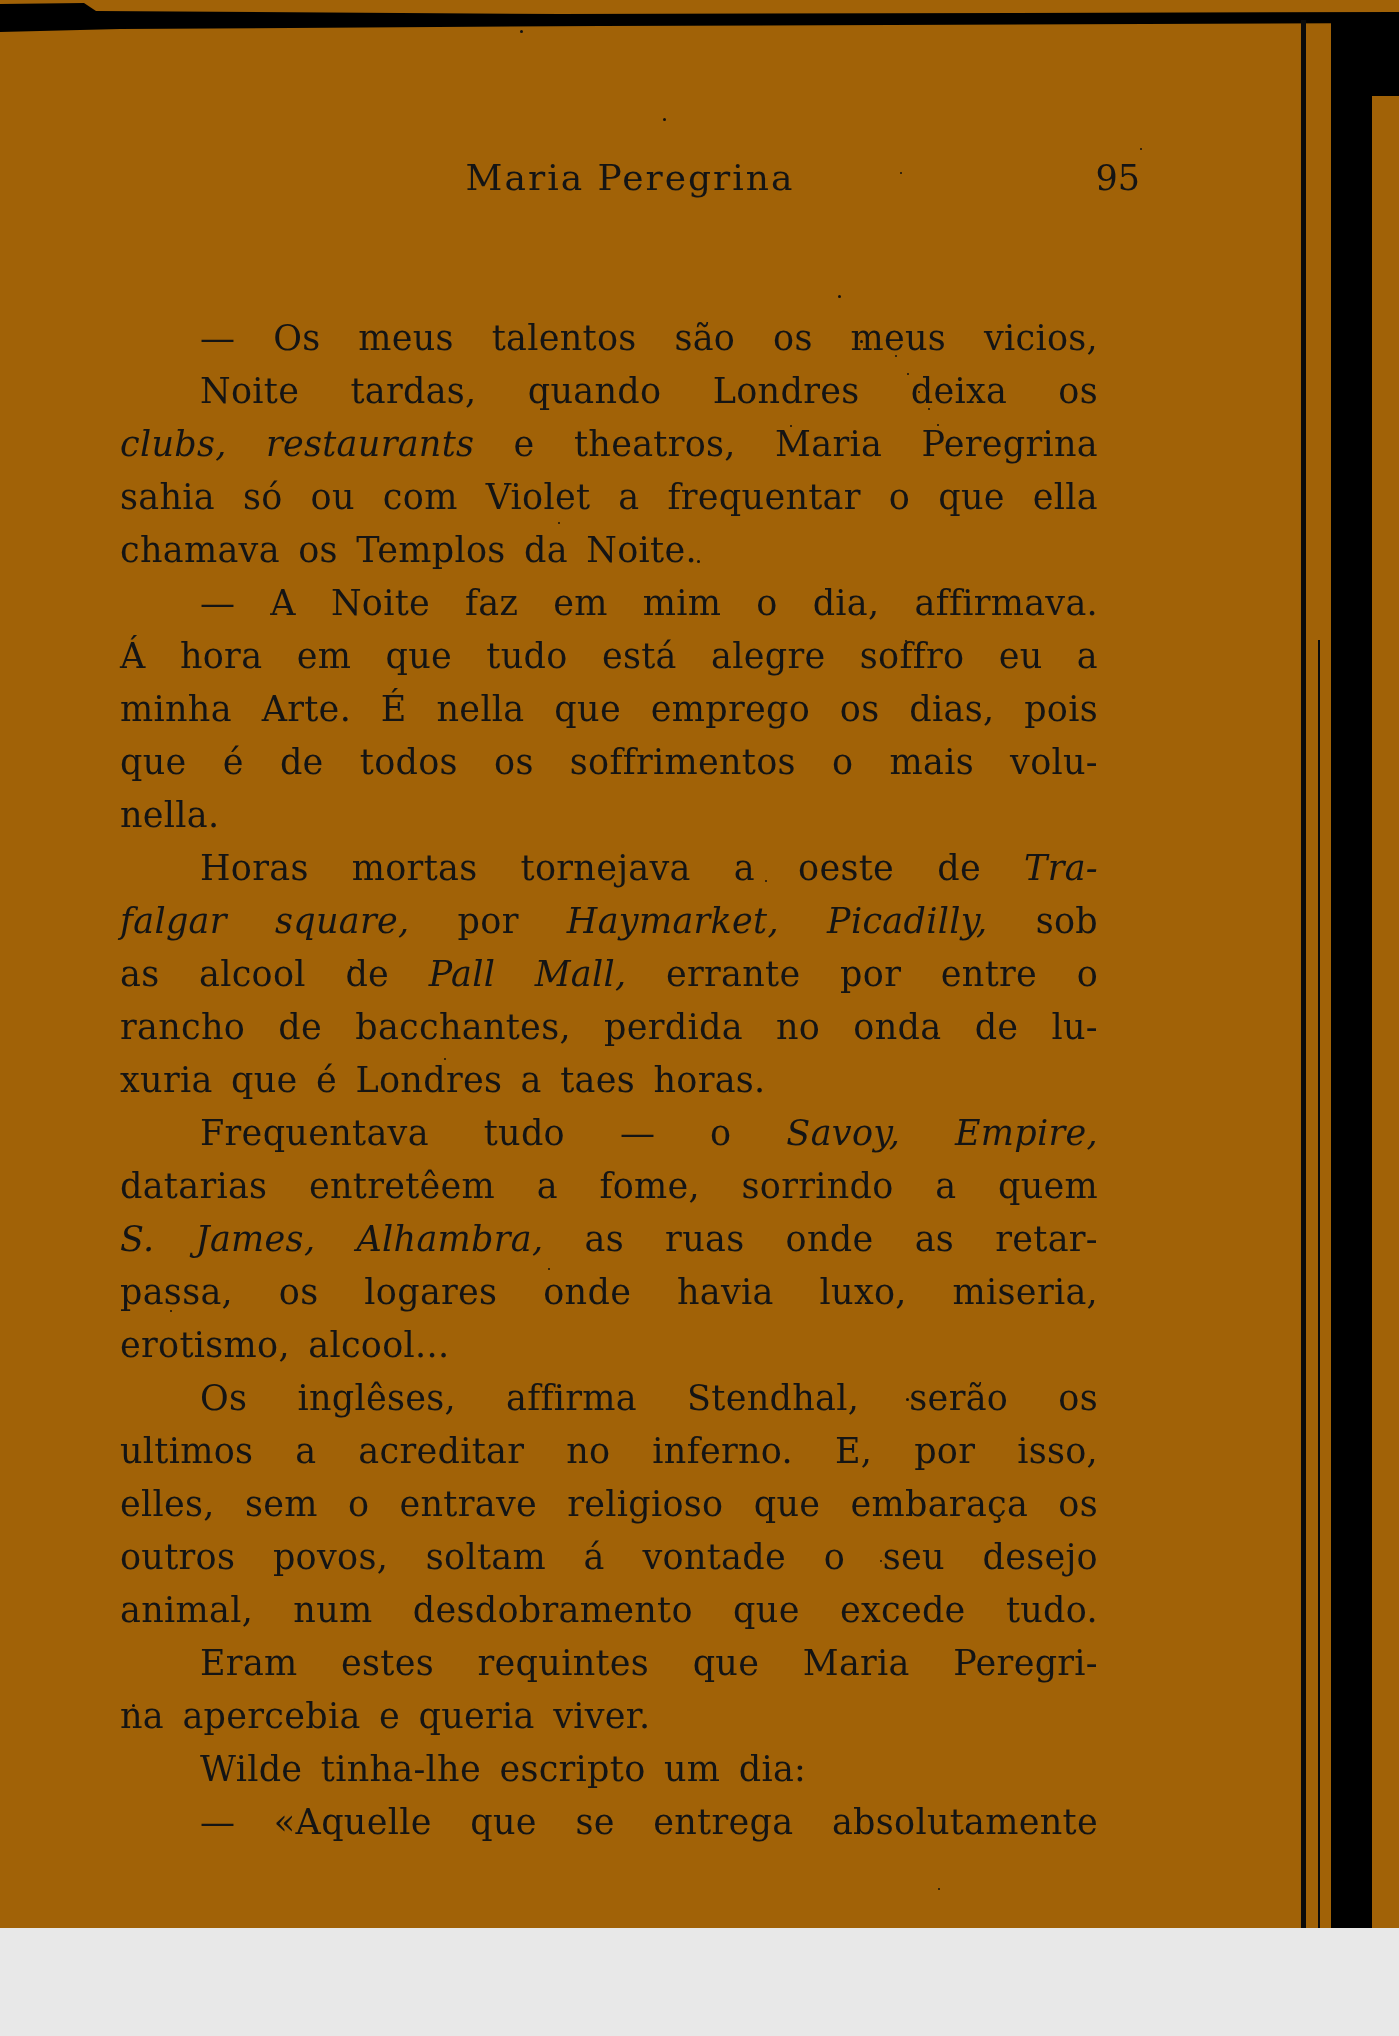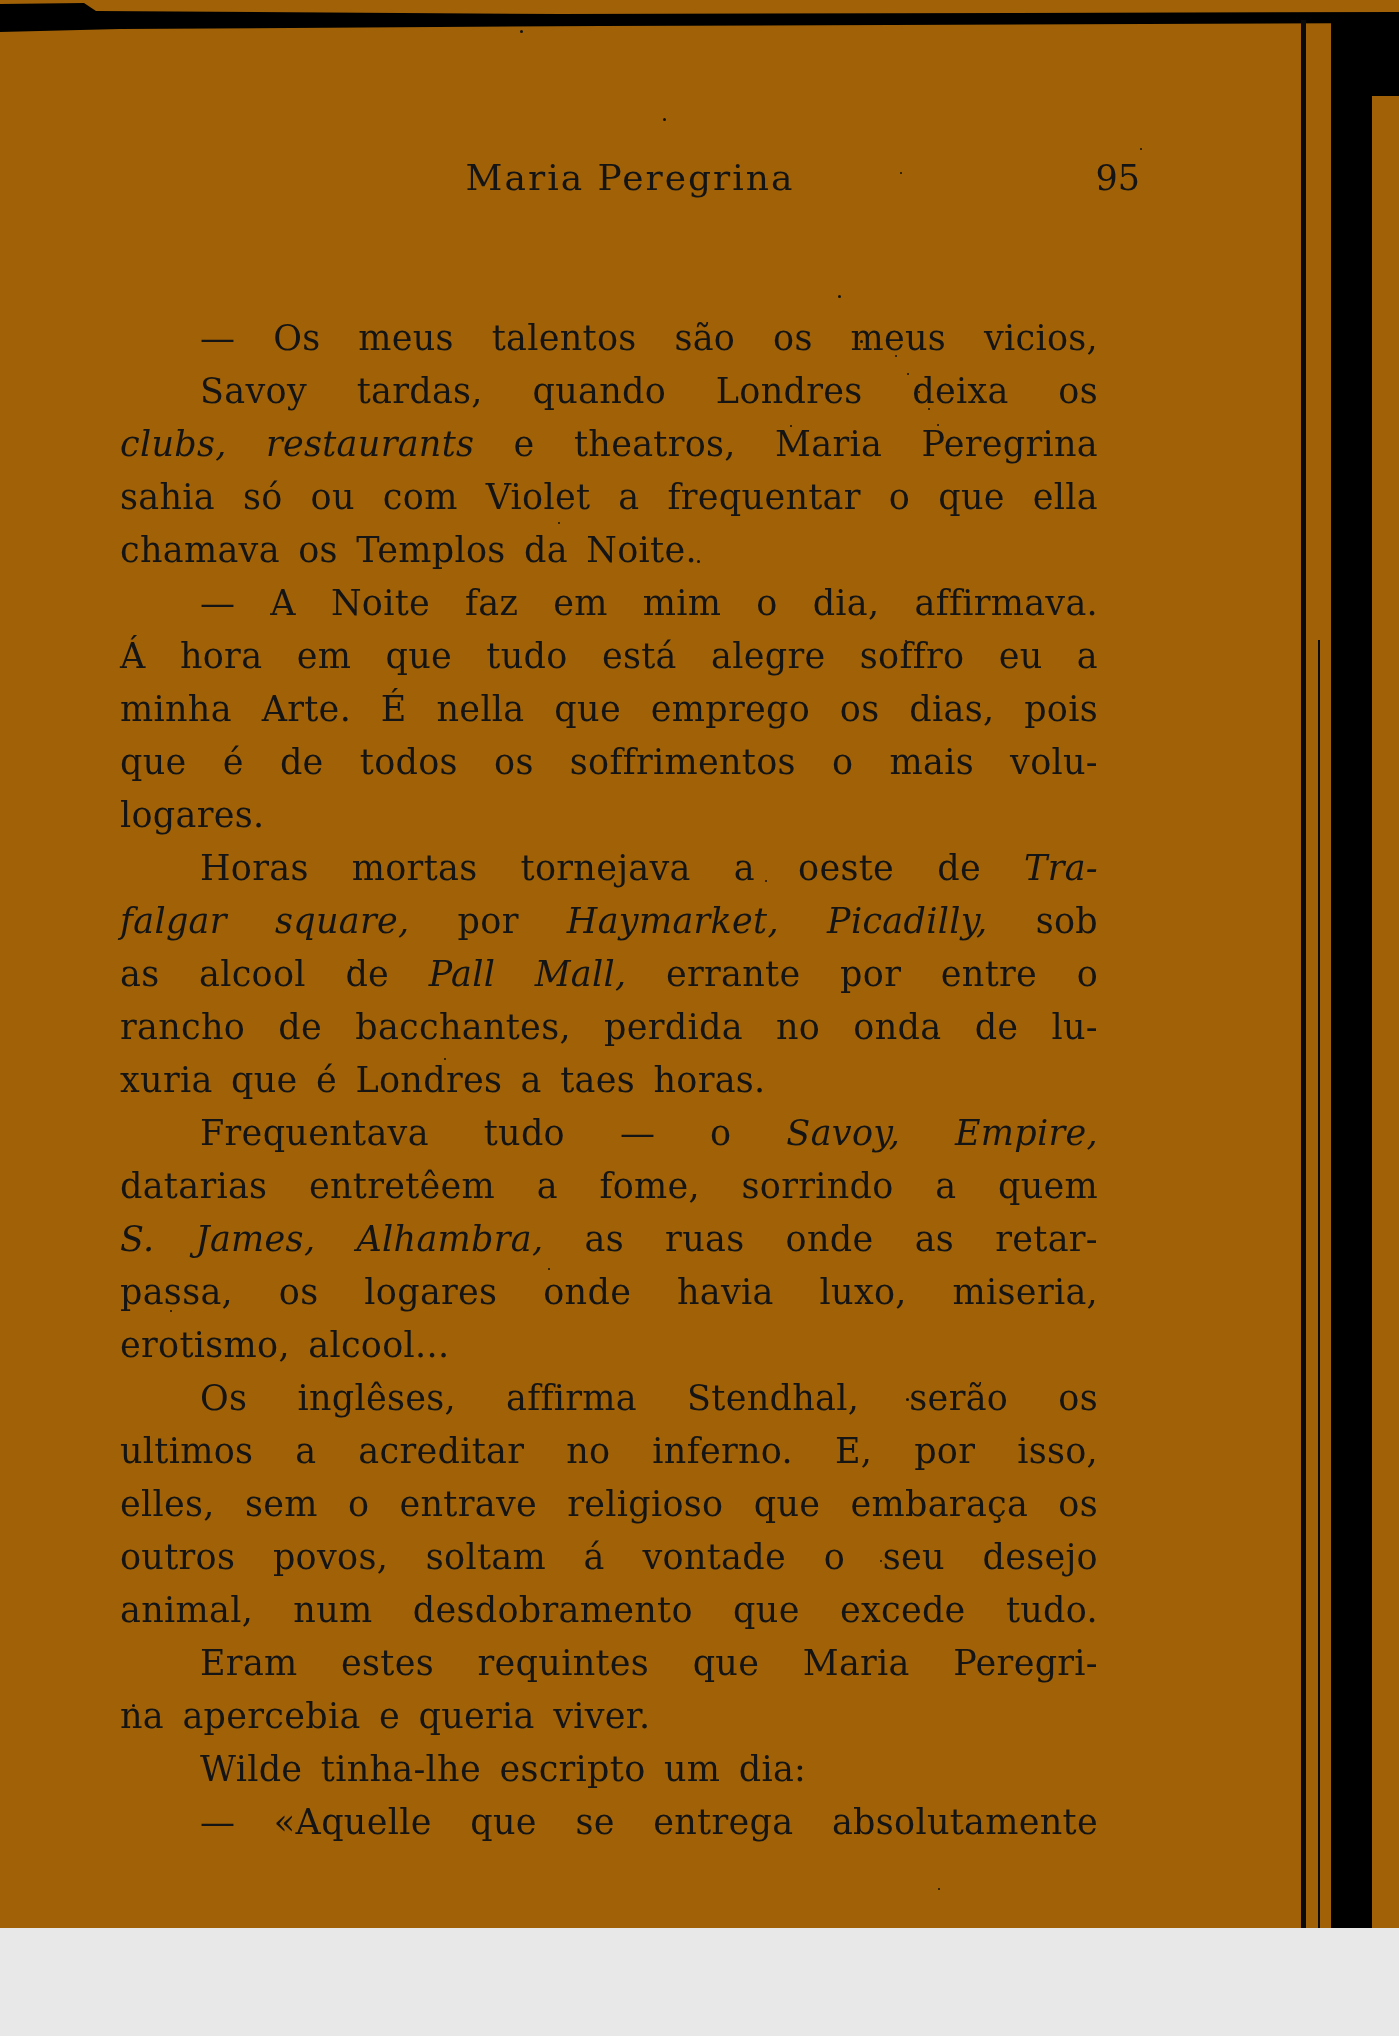--- a/index.html
+++ b/index.html
@@ -49,29 +49,29 @@
   <div class="right-band"></div>
   <div class="right-corner"></div>
 
   <div class="header">
     <div class="title">Maria Peregrina</div>
     <div class="pagenum">95</div>
   </div>
 
   <div class="text-block">
       <div class="line indent just"><span>— Os meus talentos são os meus vicios,</span></div>
-      <div class="line indent just"><span>Savoy tardas, quando Londres deixa os</span></div>
+      <div class="line indent just"><span>Noite tardas, quando Londres deixa os</span></div>
       <div class="line just"><span class="it">clubs, restaurants</span><span> e theatros, Maria Peregrina</span></div>
       <div class="line just"><span>sahia só ou com Violet a frequentar o que ella</span></div>
       <div class="line"><span>chamava os Templos da Noite.</span></div>
       <div class="line indent just"><span>— A Noite faz em mim o dia, affirmava.</span></div>
       <div class="line just"><span>Á hora em que tudo está alegre soffro eu a</span></div>
       <div class="line just"><span>minha Arte. É nella que emprego os dias, pois</span></div>
       <div class="line just"><span>que é de todos os soffrimentos o mais volu-</span></div>
-      <div class="line"><span>logares.</span></div>
+      <div class="line"><span>nella.</span></div>
       <div class="line indent just"><span>Horas mortas tornejava a oeste de </span><span class="it">Tra-</span></div>
       <div class="line just"><span class="it">falgar square,</span><span> por </span><span class="it">Haymarket, Picadilly,</span><span> sob</span></div>
       <div class="line just"><span>as alcool de </span><span class="it">Pall Mall,</span><span> errante por entre o</span></div>
       <div class="line just"><span>rancho de bacchantes, perdida no onda de lu-</span></div>
       <div class="line"><span>xuria que é Londres a taes horas.</span></div>
       <div class="line indent just"><span>Frequentava tudo — o </span><span class="it">Savoy, Empire,</span></div>
       <div class="line just"><span>datarias entretêem a fome, sorrindo a quem</span></div>
       <div class="line just"><span class="it">S. James, Alhambra,</span><span> as ruas onde as retar-</span></div>
       <div class="line just"><span>passa, os logares onde havia luxo, miseria,</span></div>
       <div class="line"><span>erotismo, alcool...</span></div>

